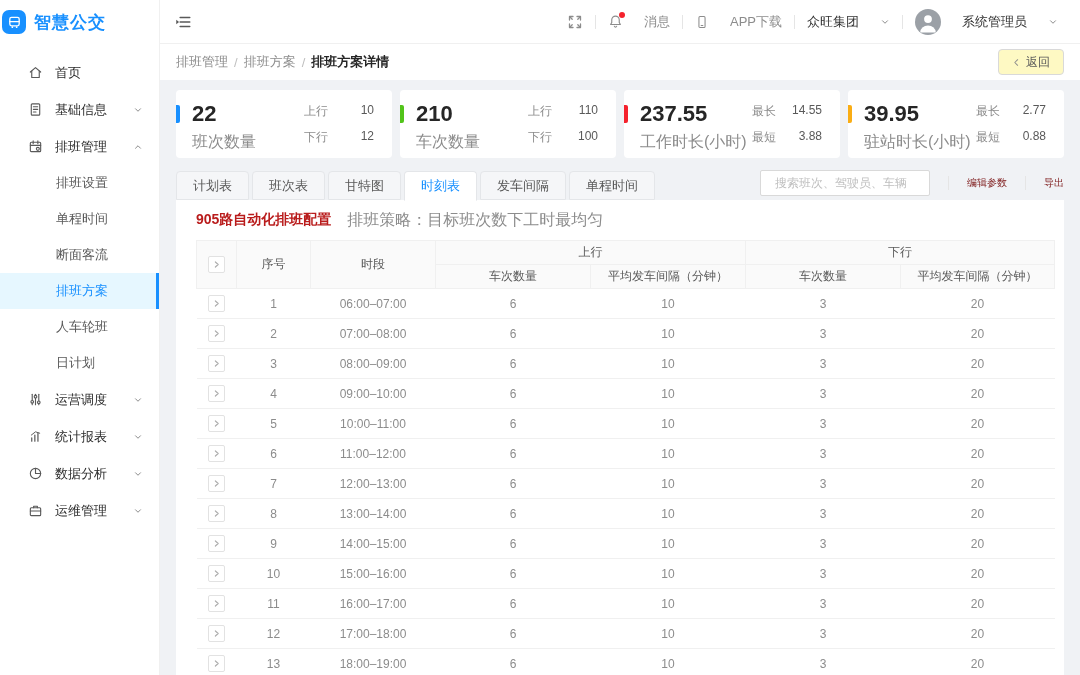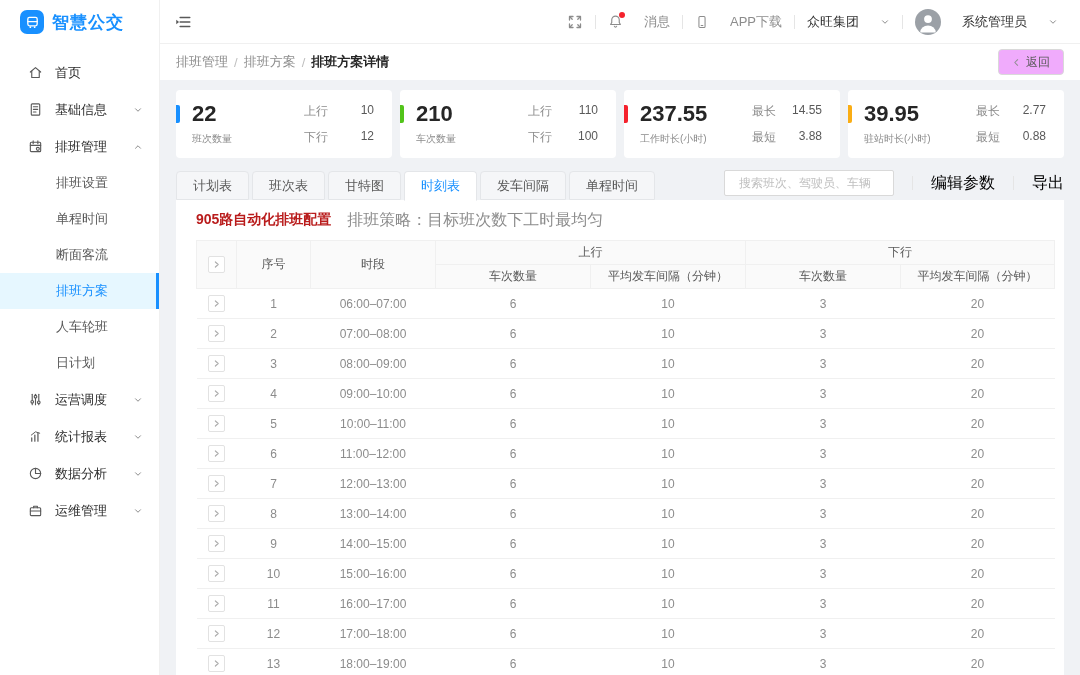--- a/index.html
+++ b/index.html
@@ -7,21 +7,21 @@
   body {
     font-family: "Liberation Sans", "DejaVu Sans", sans-serif;
     font-size: 12px; color:#262626; background:#f0f2f5;
     overflow:hidden; position:relative;
   }
   svg { display:block; }
 
   
   .sidebar { position:absolute; left:0; top:0; width:160px; height:675px;
     background:#fff; border-right:1px solid #f0f0f0; z-index:5; }
-  .logo { height:44px; display:flex; align-items:center; padding-left:20px; gap:8px; }
+  .logo { height:44px; display:flex; align-items:center; padding-left:2px; gap:8px; }
   .logo-badge { width:24px; height:24px; border-radius:7px; background:#1890ff;
     display:flex; align-items:center; justify-content:center; color:#fff; }
   .logo-text { color:#1890ff; font-size:17px; font-weight:700; letter-spacing:1px; }
   .menu { padding-top:10px; }
   .menu-item { height:37px; display:flex; align-items:center; padding:0 16px 0 28px;
     gap:12px; color:#2b2b2b; font-size:13px; cursor:pointer; position:relative; }
   .menu-item .mi-icon { color:#595959; flex:0 0 auto; }
   .menu-item .chev { margin-left:auto; color:#8c8c8c; }
   .sub-item { height:36px; display:flex; align-items:center; padding-left:56px;
     color:#595959; font-size:13px; cursor:pointer; position:relative; }
@@ -43,50 +43,50 @@
     border-radius:50%; background:#f5222d; }
   .avatar { width:26px; height:26px; border-radius:50%; background:#9ba0a6;
     display:flex; align-items:center; justify-content:center; overflow:hidden; }
 
   .crumbbar { height:36px; background:#fff; display:flex; align-items:center;
     padding:0 16px; flex:0 0 auto; }
   .crumb { font-size:13px; color:#8c8c8c; display:flex; gap:6px; align-items:center; }
   .crumb .sep { color:#bfbfbf; }
   .crumb-current { color:#262626; font-weight:600; }
   .back-btn { margin-left:auto; height:26px; padding:0 13px; border:1px solid #d9d9d9;
-    border-radius:4px; background:#f0abfc; display:flex; align-items:center; gap:5px;
+    border-radius:4px; background:#fef9c3; display:flex; align-items:center; gap:5px;
     color:#595959; font-size:12px; cursor:pointer; }
 
   
   .content { flex:1; padding:10px 16px 0 16px; overflow:hidden; }
   .stats { display:flex; gap:8px; }
   .stat-card { flex:1; height:68px; background:#fff; border-radius:4px; position:relative;
     padding:11px 18px 11px 16px; display:flex; justify-content:space-between; }
   .stat-accent { position:absolute; left:0; top:15px; width:4px; height:18px;
     border-radius:0 2px 2px 0; }
   .stat-value { font-size:22px; font-weight:600; color:#262626; line-height:1.2; }
-  .stat-label { font-size:10px; color:#8c8c8c; margin-top:5px; }
+  .stat-label { font-size:16px; color:#8c8c8c; margin-top:5px; }
   .stat-kv { display:flex; flex-direction:column; justify-content:center; gap:9px; }
   .stat-kv-row { display:flex; gap:14px; justify-content:flex-end; font-size:12px; }
   .stat-k { color:#8c8c8c; }
   .stat-v { color:#595959; min-width:32px; text-align:right; }
 
   .tabsbar { margin-top:12px; display:flex; align-items:flex-end; height:30px; position:relative; z-index:2; }
   .tab { height:29px; padding:0 16px; display:flex; align-items:center; margin-right:3px;
     background:#f5f6f8; border:1px solid #e4e6e9; border-radius:4px 4px 0 0;
     color:#595959; font-size:13px; cursor:pointer; }
   .tab.active { background:#fff; border-bottom-color:#fff; color:#1890ff; height:30px;
     margin-bottom:-1px; position:relative; z-index:3; }
   .tools { margin-left:auto; display:flex; align-items:center; gap:18px; padding-bottom:4px; }
   .search-box { width:170px; height:26px; border:1px solid #d9d9d9; border-radius:2px;
     background:#fff; display:flex; align-items:center; padding:0 8px; gap:6px; color:#bfbfbf; }
   .search-box input { border:0; outline:none; flex:1; font-size:12px; color:#595959;
     font-family:inherit; background:transparent; }
   .search-box input::placeholder { color:#bfbfbf; }
-  .tool-link { color:#000000; font-size:16px; cursor:pointer; }
+  .tool-link { color:#7f1d1d; font-size:10px; cursor:pointer; }
 
   .panel { background:#fff; flex-grow:1; }
   .panel-head { height:40px; display:flex; align-items:center; padding:0 20px; }
   .panel-title { font-size:14px; font-weight:700; color:#b91c1c; }
   .panel-strategy { margin-left:16px; color:#8c8c8c; font-size:16px; }
 
   table { width:calc(100% - 40px); margin:0 20px; border-collapse:collapse; table-layout:fixed; }
   thead th { background:#fafafa; border:1px solid #f0f0f0; color:#595959; font-size:12px;
     font-weight:500; height:24px; text-align:center; }
   tbody td { height:30px; text-align:center; color:#8c8c8c; font-size:12px;

